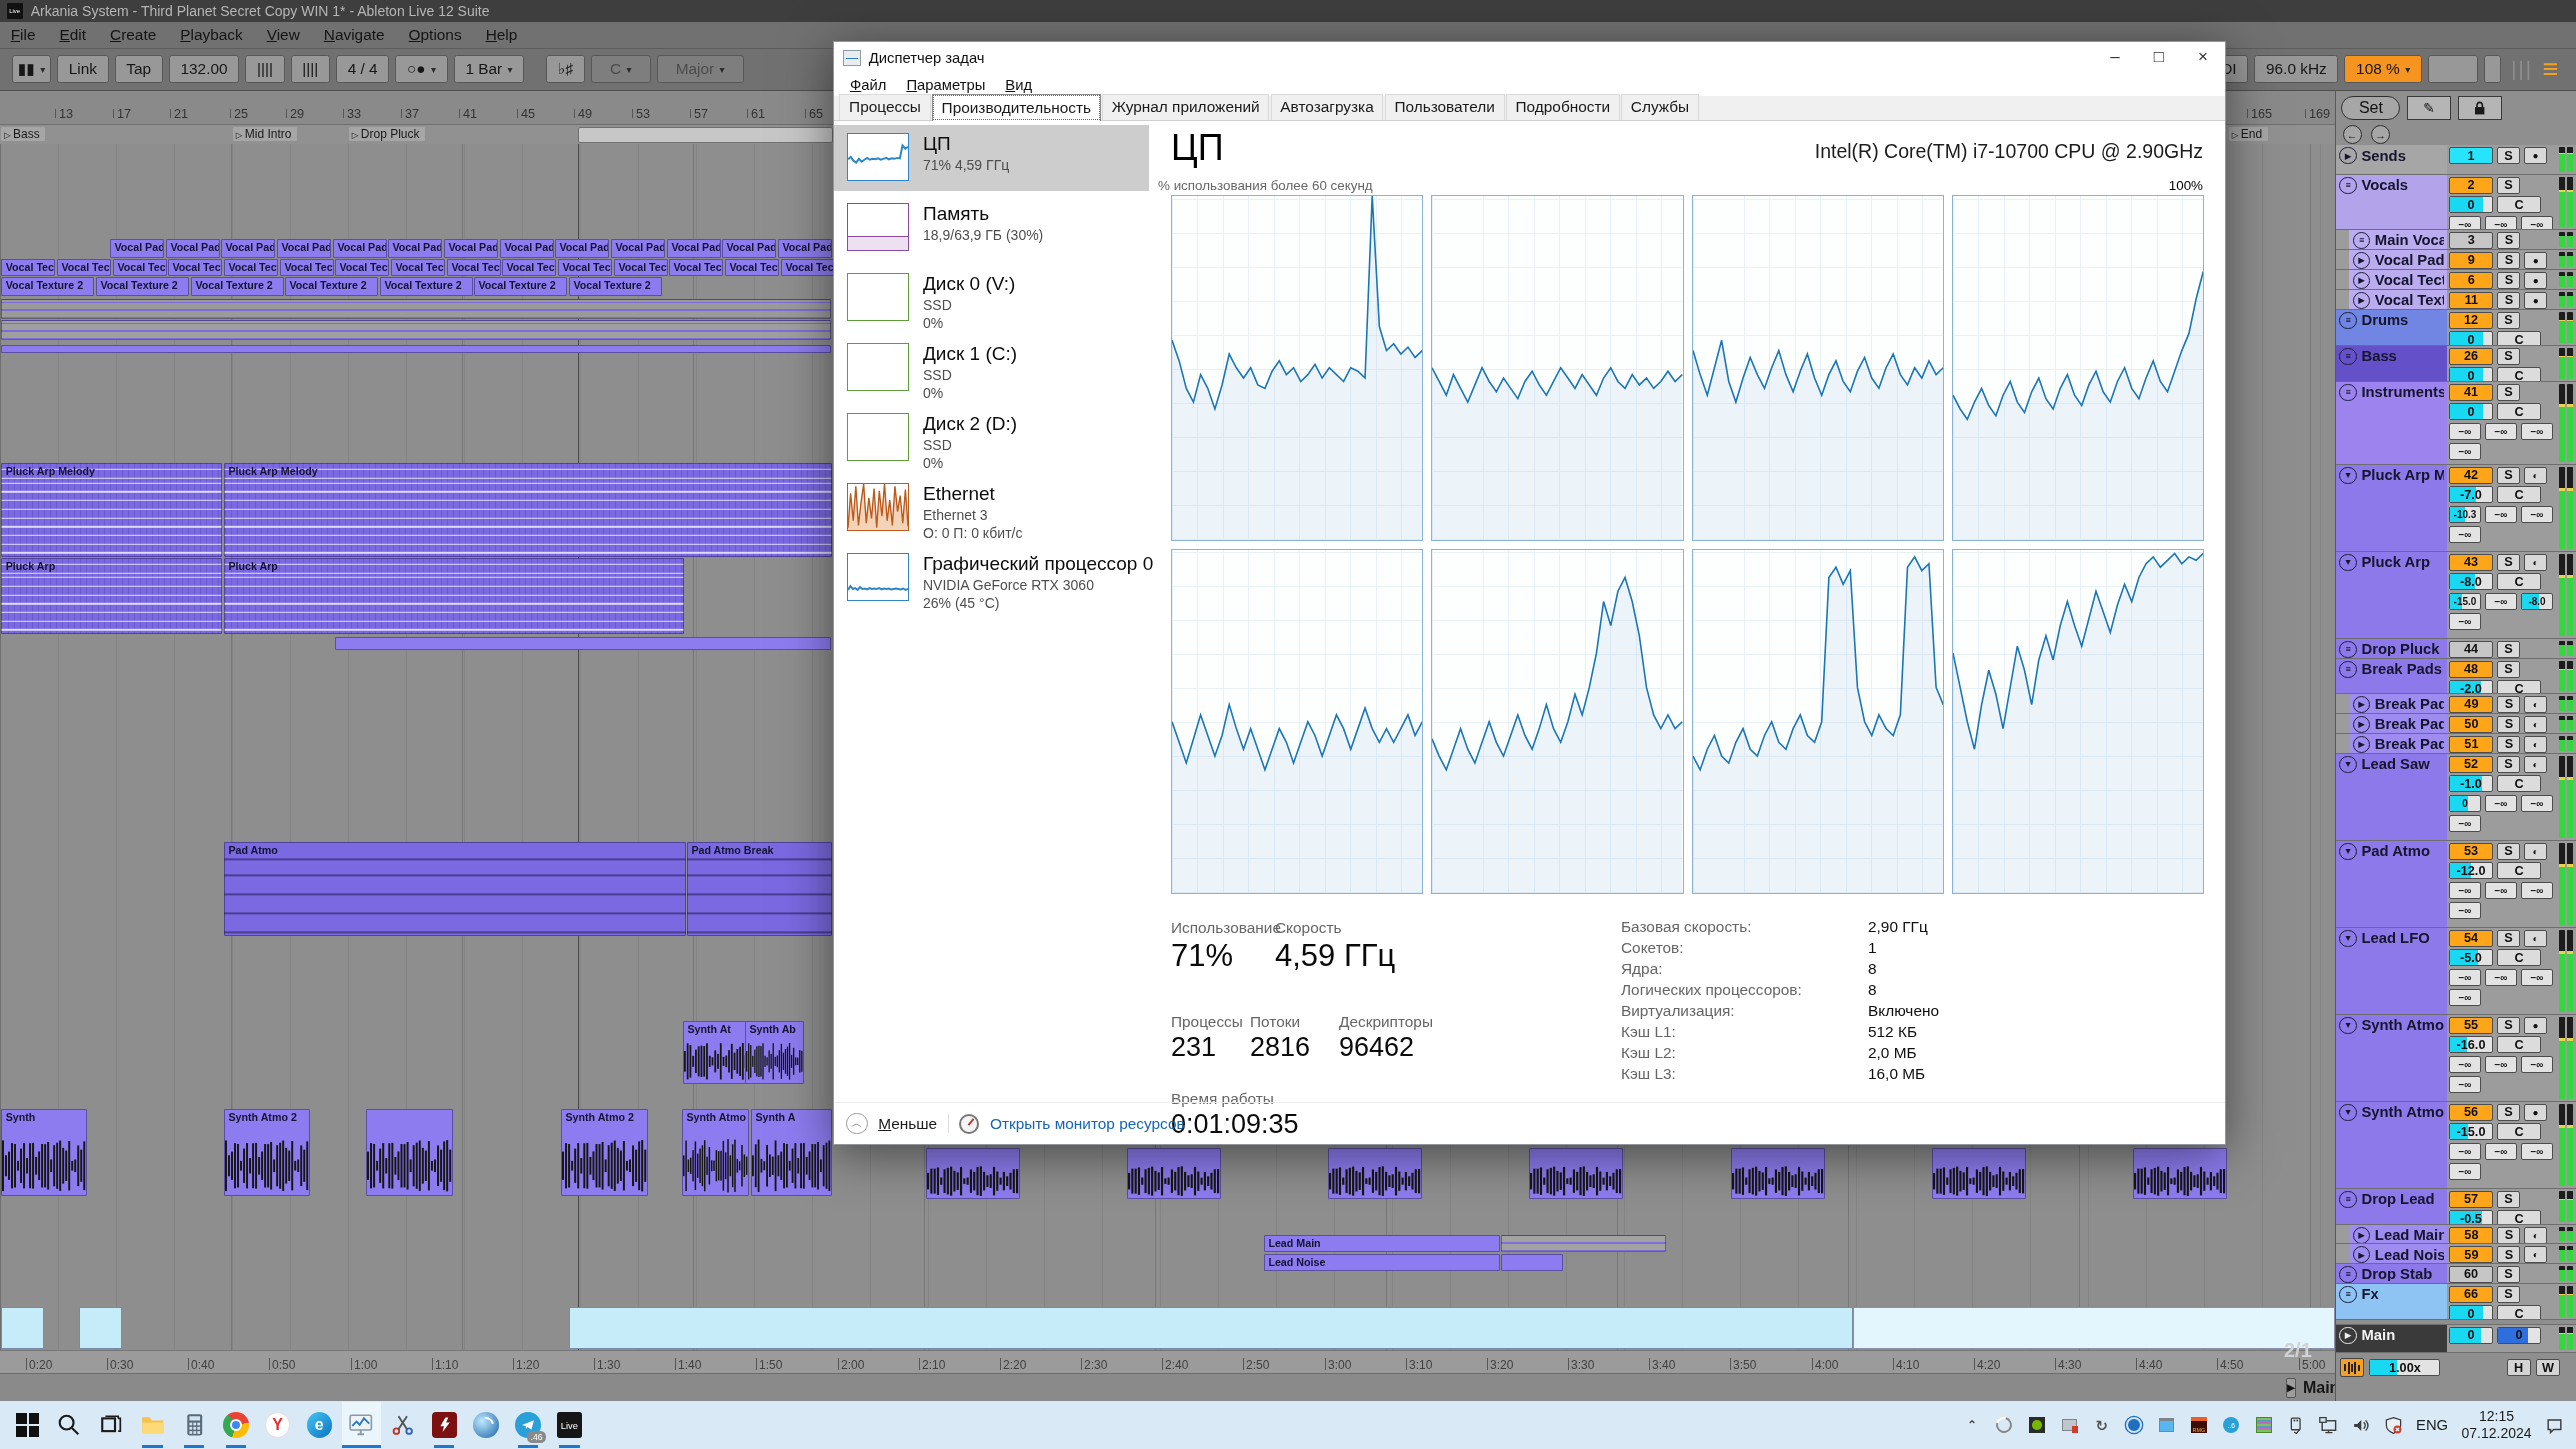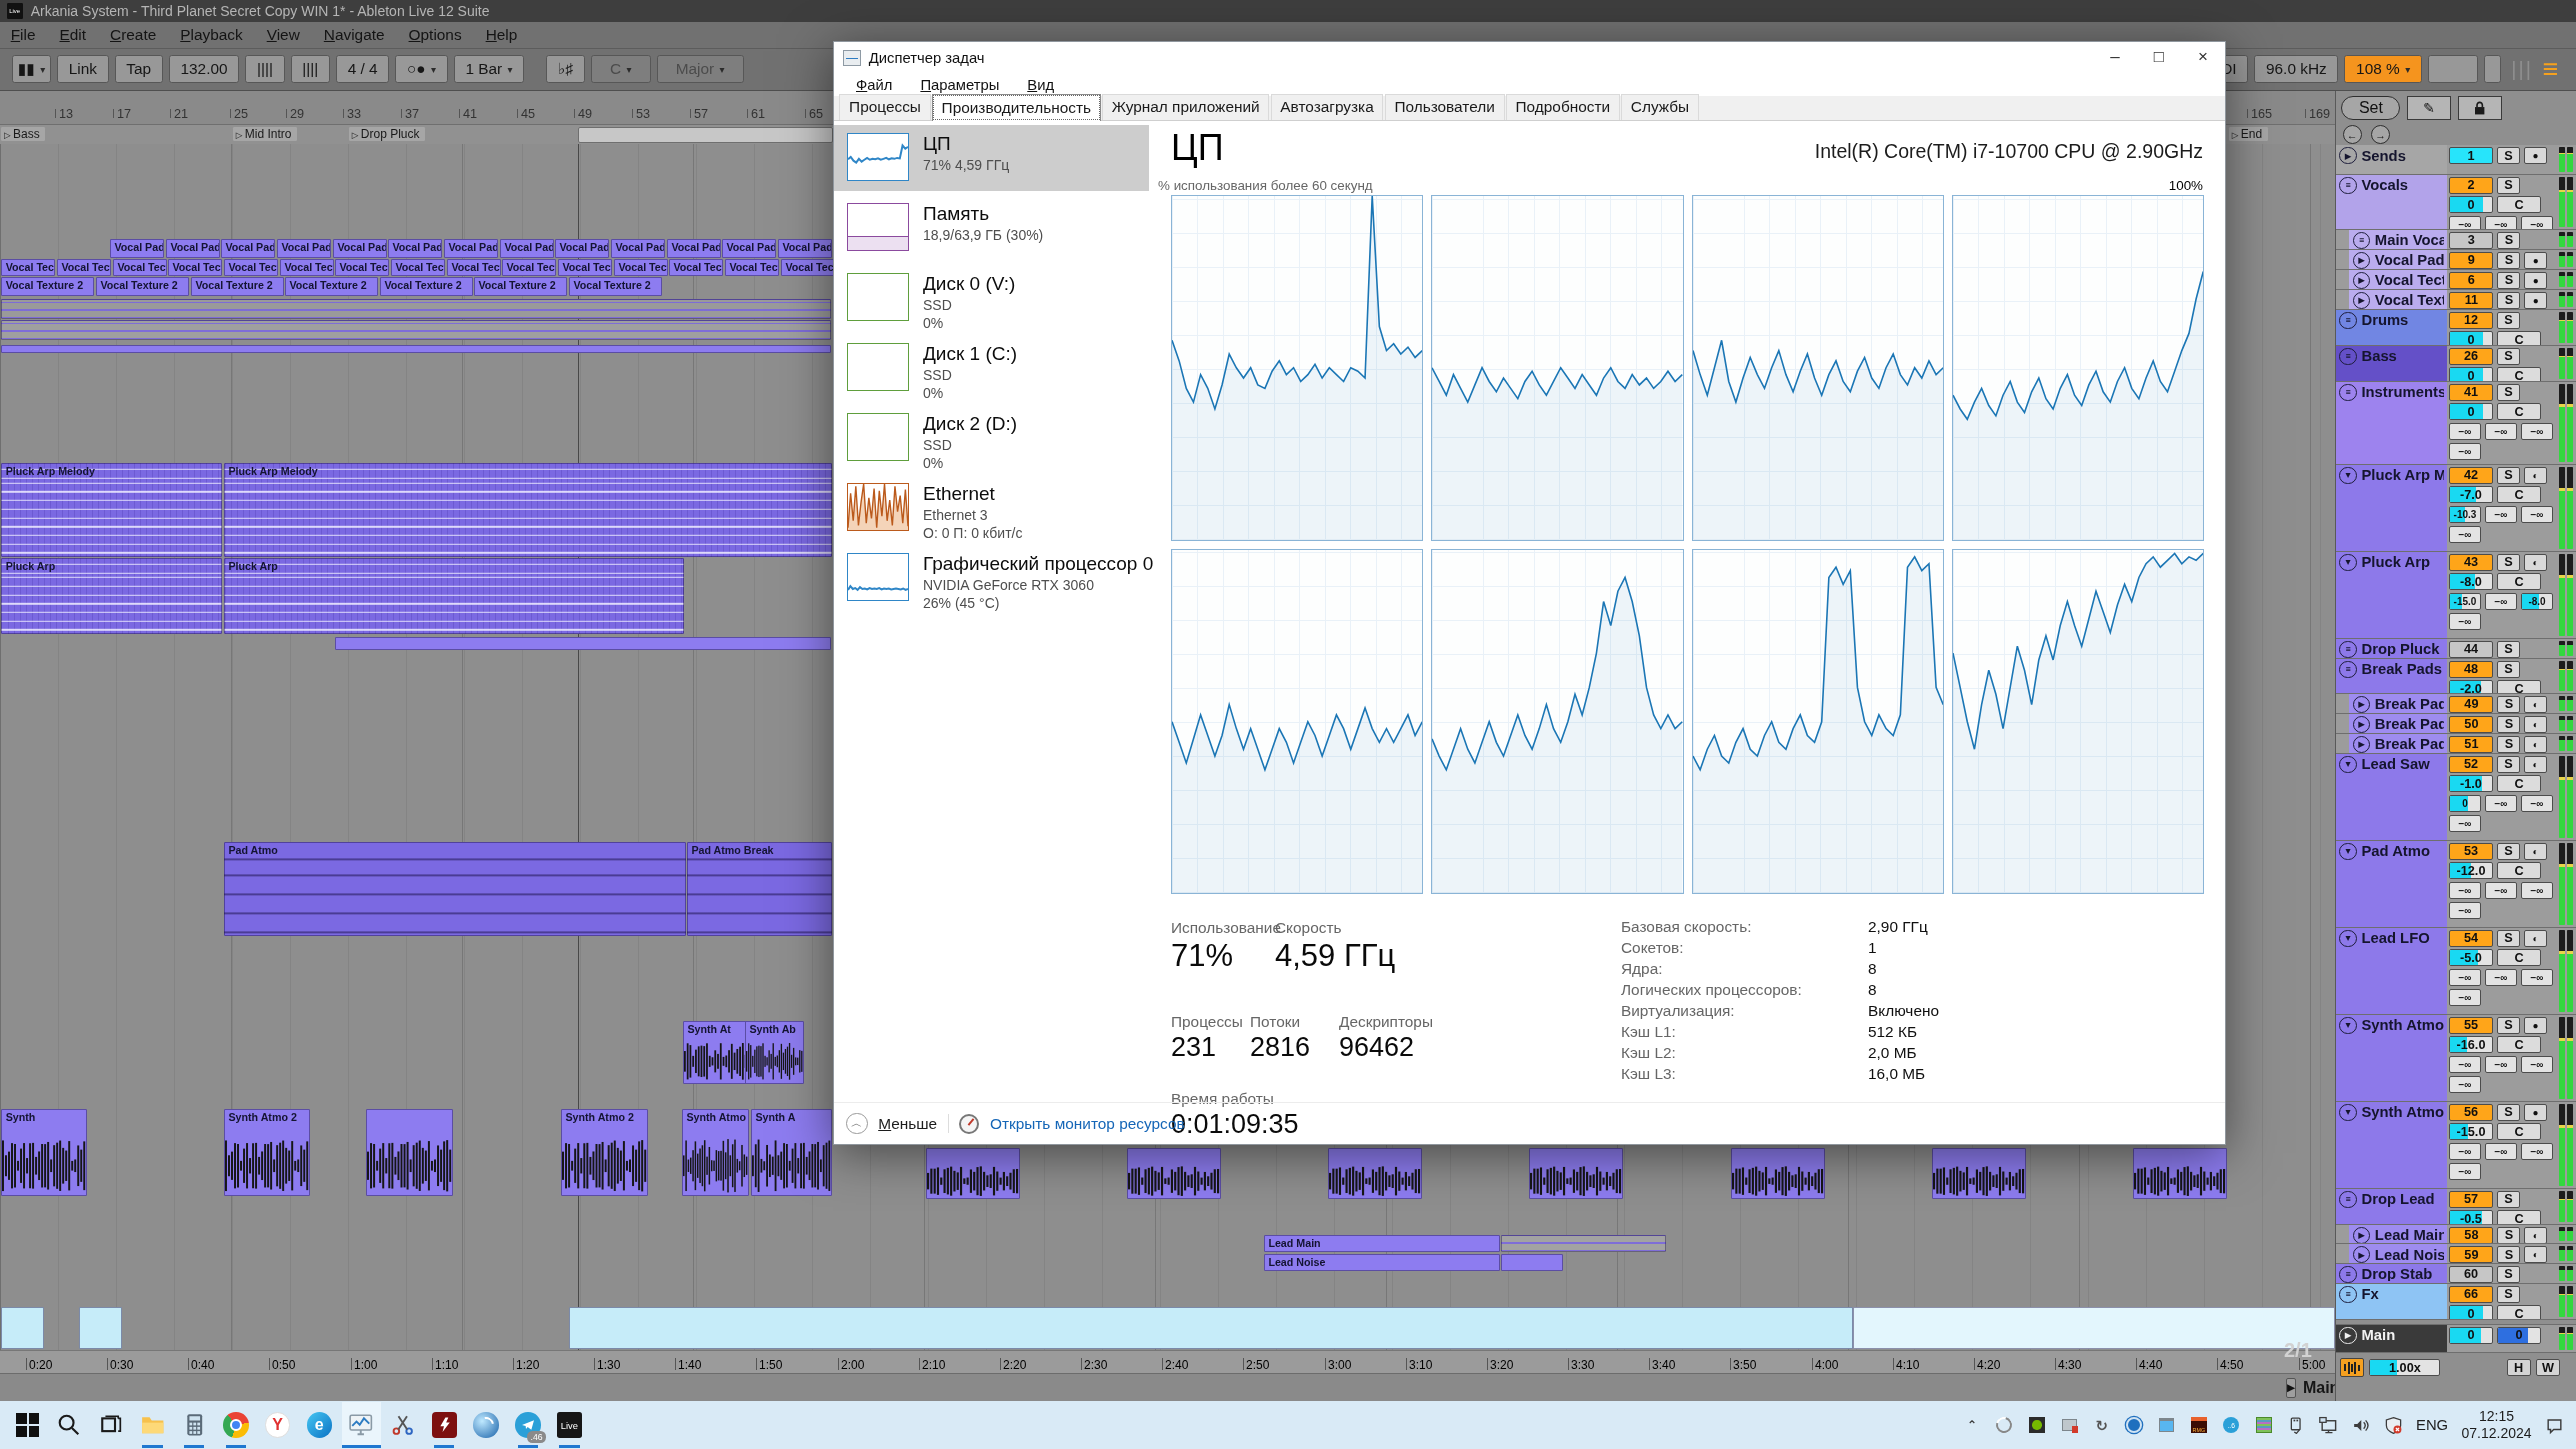--- a/index.html
+++ b/index.html
@@ -37,21 +37,21 @@
                      repeating-linear-gradient(90deg, rgba(0,0,0,.07) 0 0.7px, transparent 0.7px 58px); }
   .clip { position:absolute; border:0.7px solid rgba(30,20,70,.45); border-radius:1.3px; overflow:hidden; }
   .clip .clab { position:absolute; top:0; left:0; right:0; font-size:10.7px; font-weight:700; color:#141432; padding:0.7px 3.4px; white-space:nowrap; overflow:hidden; }
   .tex-dots { background-image:repeating-linear-gradient(0deg, rgba(240,238,255,.85) 0 1.3px, transparent 1.3px 8.7px), repeating-linear-gradient(90deg, rgba(70,50,170,.28) 0 1.3px, transparent 1.3px 6px); background-position:0 14.8px; }
   .tex-stripes { background-image:repeating-linear-gradient(0deg, rgba(25,15,70,.5) 0 2px, transparent 2px 19px); background-position:0 17.4px; }
   .tex-lines { background-image:repeating-linear-gradient(0deg, rgba(120,100,225,.85) 0 1.3px, transparent 1.3px 7.4px); }
   .clip svg { position:absolute; left:0; right:0; bottom:0; width:100%; height:70%; }
   #playhead { position:absolute; left:578px; top:0; width:1.3px; height:100%; background:rgba(15,15,15,.55); }
 
   #ab-truler { position:absolute; left:0; top:1350px; width:2335px; height:23px; background:#9b9b9b; border-top:0.7px solid #777; }
-  .t-num { position:absolute; top:7px; font-size:12px; color:#000000; }
+  .t-num { position:absolute; top:7px; font-size:12px; color:#404040; }
   .t-num::before { content:""; position:absolute; left:-3.4px; top:0; height:12px; border-left:0.7px solid #555; }
   #ab-devbar { position:absolute; left:0; top:1373px; width:2576px; height:28px; background:#8a8a8a; border-top:0.7px solid #6c6c6c; display:flex; align-items:center; }
   #pos-ind { position:absolute; left:2284px; top:1339px; font-size:20px; color:#d2d2d2; font-weight:600; }
   .dev-play { margin-left:2286px; width:29.5px; height:20px; background:#9e9e9e; border:0.7px solid #555; border-radius:2px; display:flex; align-items:center; justify-content:center; font-size:10.7px; color:#111; }
   .dev-label { font-size:16px; font-weight:700; color:#161616; margin:0 9.4px 0 6.7px; }
   #dev-thumbs { display:flex; gap:2.7px; }
   #dev-thumbs i { width:20px; height:21.5px; background:#262626; border:0.7px solid #4a4a4a; border-radius:1.3px; position:relative; }
   #dev-thumbs i::after { content:""; position:absolute; left:2px; right:2px; top:8px; height:4.7px; border-top:1.3px solid #39c7d8; border-radius:50%; }
   .dev-meter { display:flex; gap:2px; margin-left:17.4px; align-items:flex-end; height:16px; }
   .dev-meter b { width:4px; background:#9f9f9f; }
@@ -91,21 +91,21 @@
   #zoom-box { width:71px; }
   .hw { width:24px; }
 
   
   #tm { position:absolute; left:833px; top:41px; width:1393px; height:1104px; background:#fff; border:0.7px solid #90979e; box-shadow:0 9.4px 47px rgba(0,0,0,.5); z-index:50; font-size:15.4px; color:#111; }
   #tm-titlebar { position:absolute; top:0; left:0; right:0; height:32px; display:flex; align-items:center; gap:8px; padding-left:9.4px; font-size:14.8px; }
   .tm-appicon { width:17.4px; height:16px; background:#e9edf0; border:1.3px solid #8e9aa4; position:relative; }
   .tm-appicon::after { content:""; position:absolute; left:1.3px; right:1.3px; top:6.7px; height:5.4px; border-top:1.3px solid #2e7cc2; }
   #tm-winbtns { position:absolute; right:0; top:0; display:flex; }
   .tm-wbtn { width:44px; height:29.5px; display:flex; align-items:center; justify-content:center; font-size:17px; color:#333; }
-  #tm-menubar { position:absolute; top:32px; left:0; right:0; height:22px; display:flex; gap:28px; align-items:center; padding-left:22px; font-size:14.8px; }
+  #tm-menubar { position:absolute; top:32px; left:0; right:0; height:22px; display:flex; gap:20px; align-items:center; padding-left:16px; font-size:14.8px; }
   #tm-tabs { position:absolute; top:54px; left:0; right:0; height:25px; background:#f0f0f0; border-bottom:0.7px solid #cfcfcf; display:flex; align-items:flex-end; padding-left:5.4px; font-size:15.4px; }
   .tm-tab { padding:3.4px 8.7px 4px; background:#f0f0f0; border:0.7px solid #dadada; border-bottom:none; margin-right:1.3px; color:#1a1a1a; }
   .tm-tab.active { background:#fff; border-color:#8a8a8a; outline:0.7px dotted #666; outline-offset:-2.7px; position:relative; top:0.7px; }
   #tm-side { position:absolute; top:79px; left:0; width:315px; bottom:42px; }
   .tm-entry { position:relative; height:66px; margin-top:4px; padding:8px 4px 0 89px; cursor:default; }
   .tm-entry.sel { background:#cdcdcd; }
   .tm-mini { position:absolute; left:13.4px; top:8px; width:62px; height:48px; background:#fff; }
   .tm-mini svg { width:100%; height:100%; display:block; }
   .tm-et { font-size:19px; color:#0c0c0c; white-space:nowrap; }
   .tm-es { font-size:14px; color:#4e4e4e; margin-top:2px; white-space:nowrap; }

